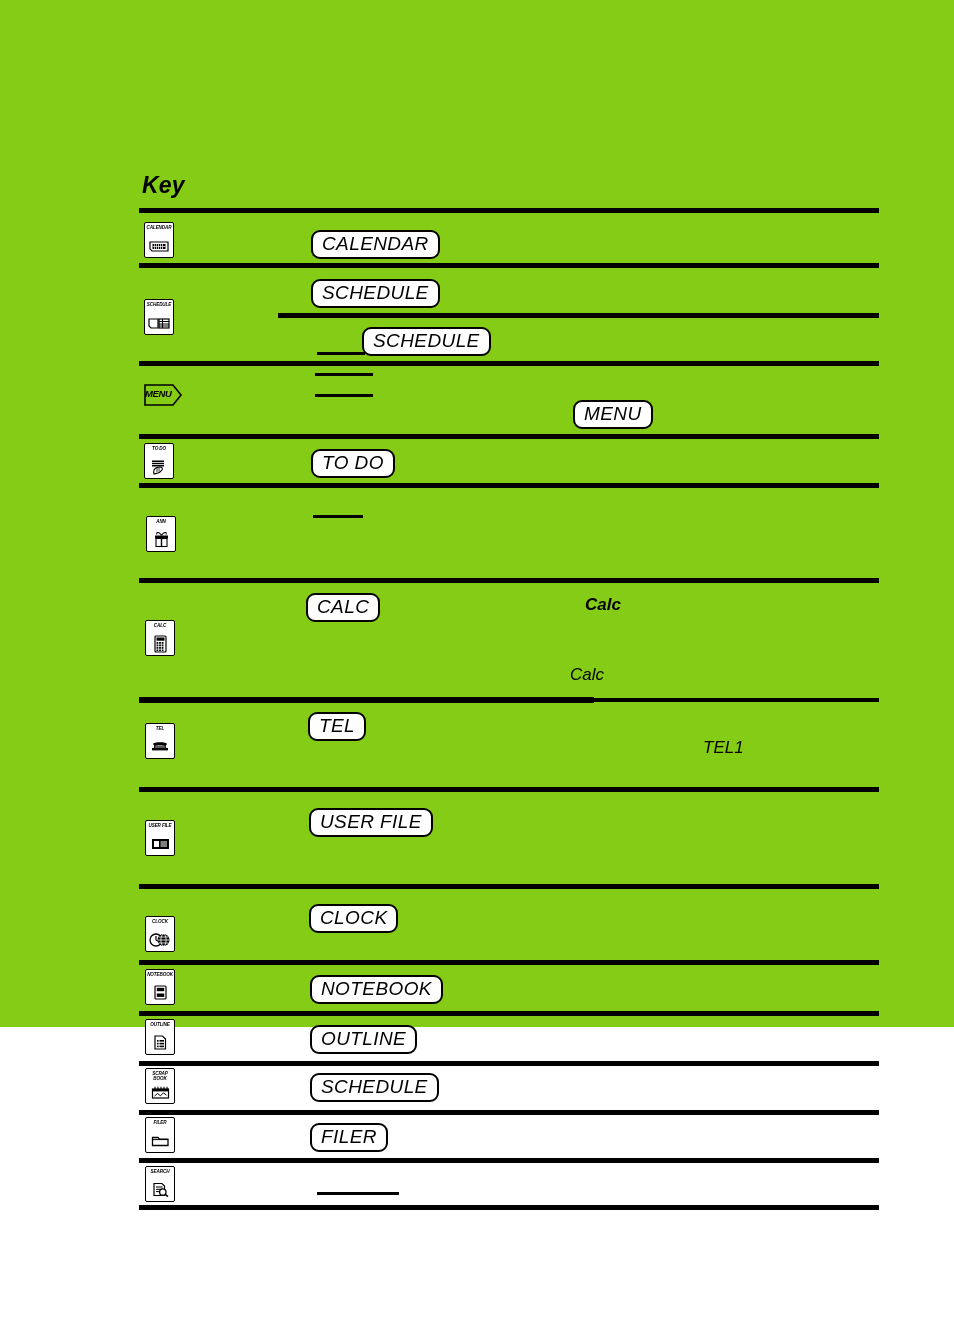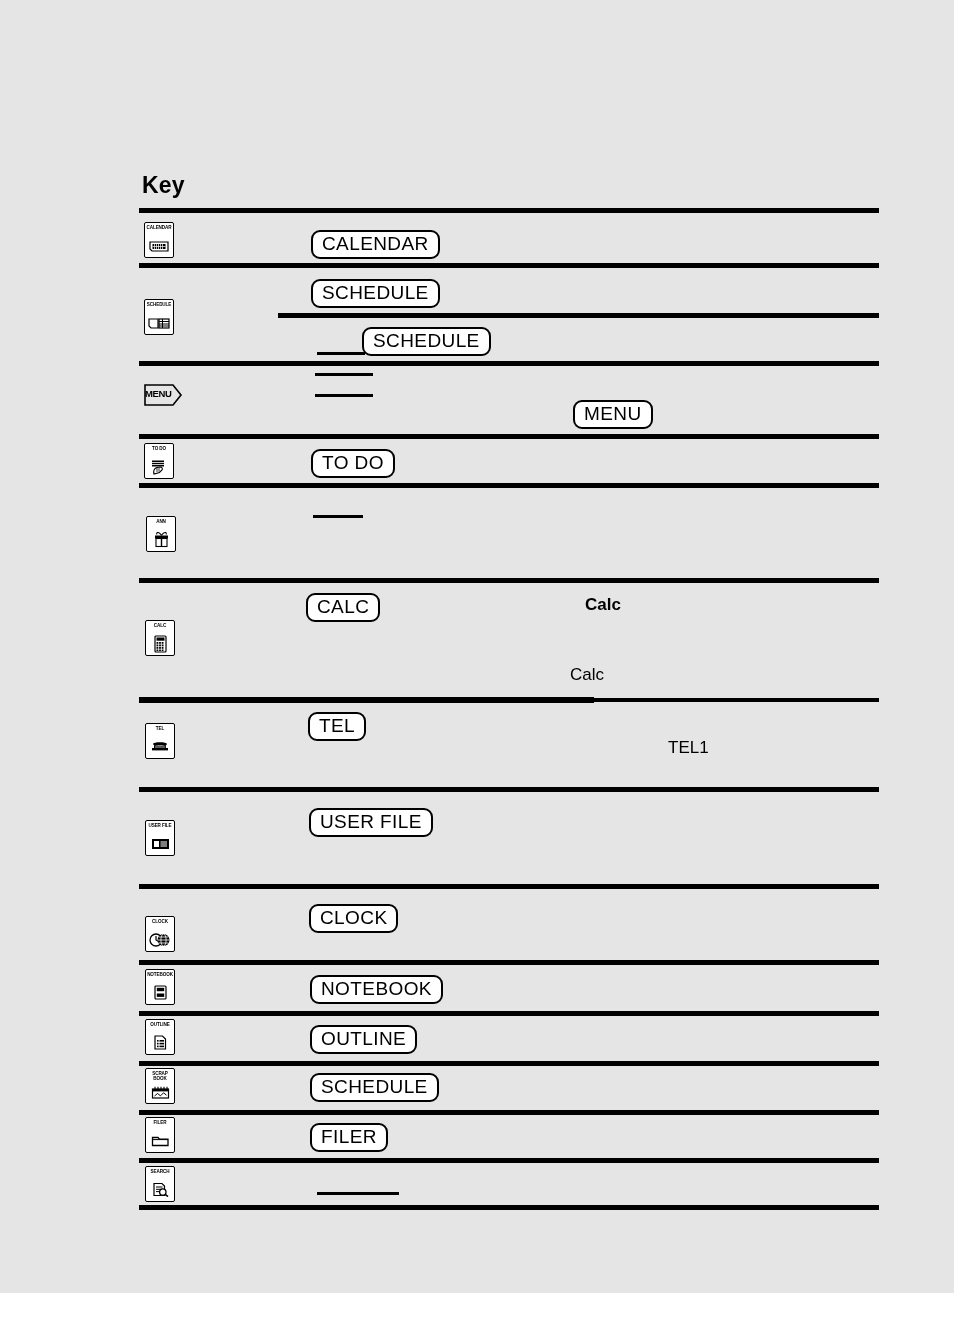--- a/index.html
+++ b/index.html
@@ -14,22 +14,23 @@
     position: relative;
     font-family: "Liberation Sans", sans-serif;
     color: #000000;
     overflow: hidden;
   }
 
   .page {
     position: absolute;
     left: 0; top: 0;
     width: 954px;
-    height: 1293px;
-    background: #e5e5e5;
+    height: 1027px;
+    background: #84cc16;
+    font-style: italic;
   }
 
   
   .page-title {
     position: absolute;
     left: 142px;
     top: 174px;
     font-size: 23px;
     font-weight: bold;
     letter-spacing: 0.2px;
@@ -277,21 +278,21 @@
     <div class="cap-label">TEL</div>
     <div class="glyph">
       <svg width="20" height="13" viewBox="0 0 20 13">
         <path d="M3 4 C3 1.5 17 1.5 17 4 L15.5 6 C13 5 7 5 4.5 6 Z" fill="#000"></path>
         <rect x="2" y="8" width="16" height="2.4" fill="#000"></rect>
         <rect x="4.5" y="6.2" width="11" height="1.6" fill="none" stroke="#000" stroke-width="0.9"></rect>
       </svg>
     </div>
   </div>
   <div class="keybtn" style="left:308px;top:712px;">TEL</div>
-  <div class="btext" style="left:668px;top:738px;">TEL1</div>
+  <div class="btext" style="left:703px;top:738px;">TEL1</div>
 
   <div class="keyicon" style="left:145px;top:820px;">
     <div class="cap-label">USER FILE</div>
     <div class="glyph">
       <svg width="19" height="14" viewBox="0 0 19 14">
         <rect x="1" y="2" width="17" height="10" fill="#000"></rect>
         <rect x="3" y="4" width="5" height="6" fill="#fff"></rect>
         <g stroke="#fff" stroke-width="1">
           <line x1="9.5" y1="5" x2="16" y2="5"></line>
           <line x1="9.5" y1="7" x2="16" y2="7"></line>

